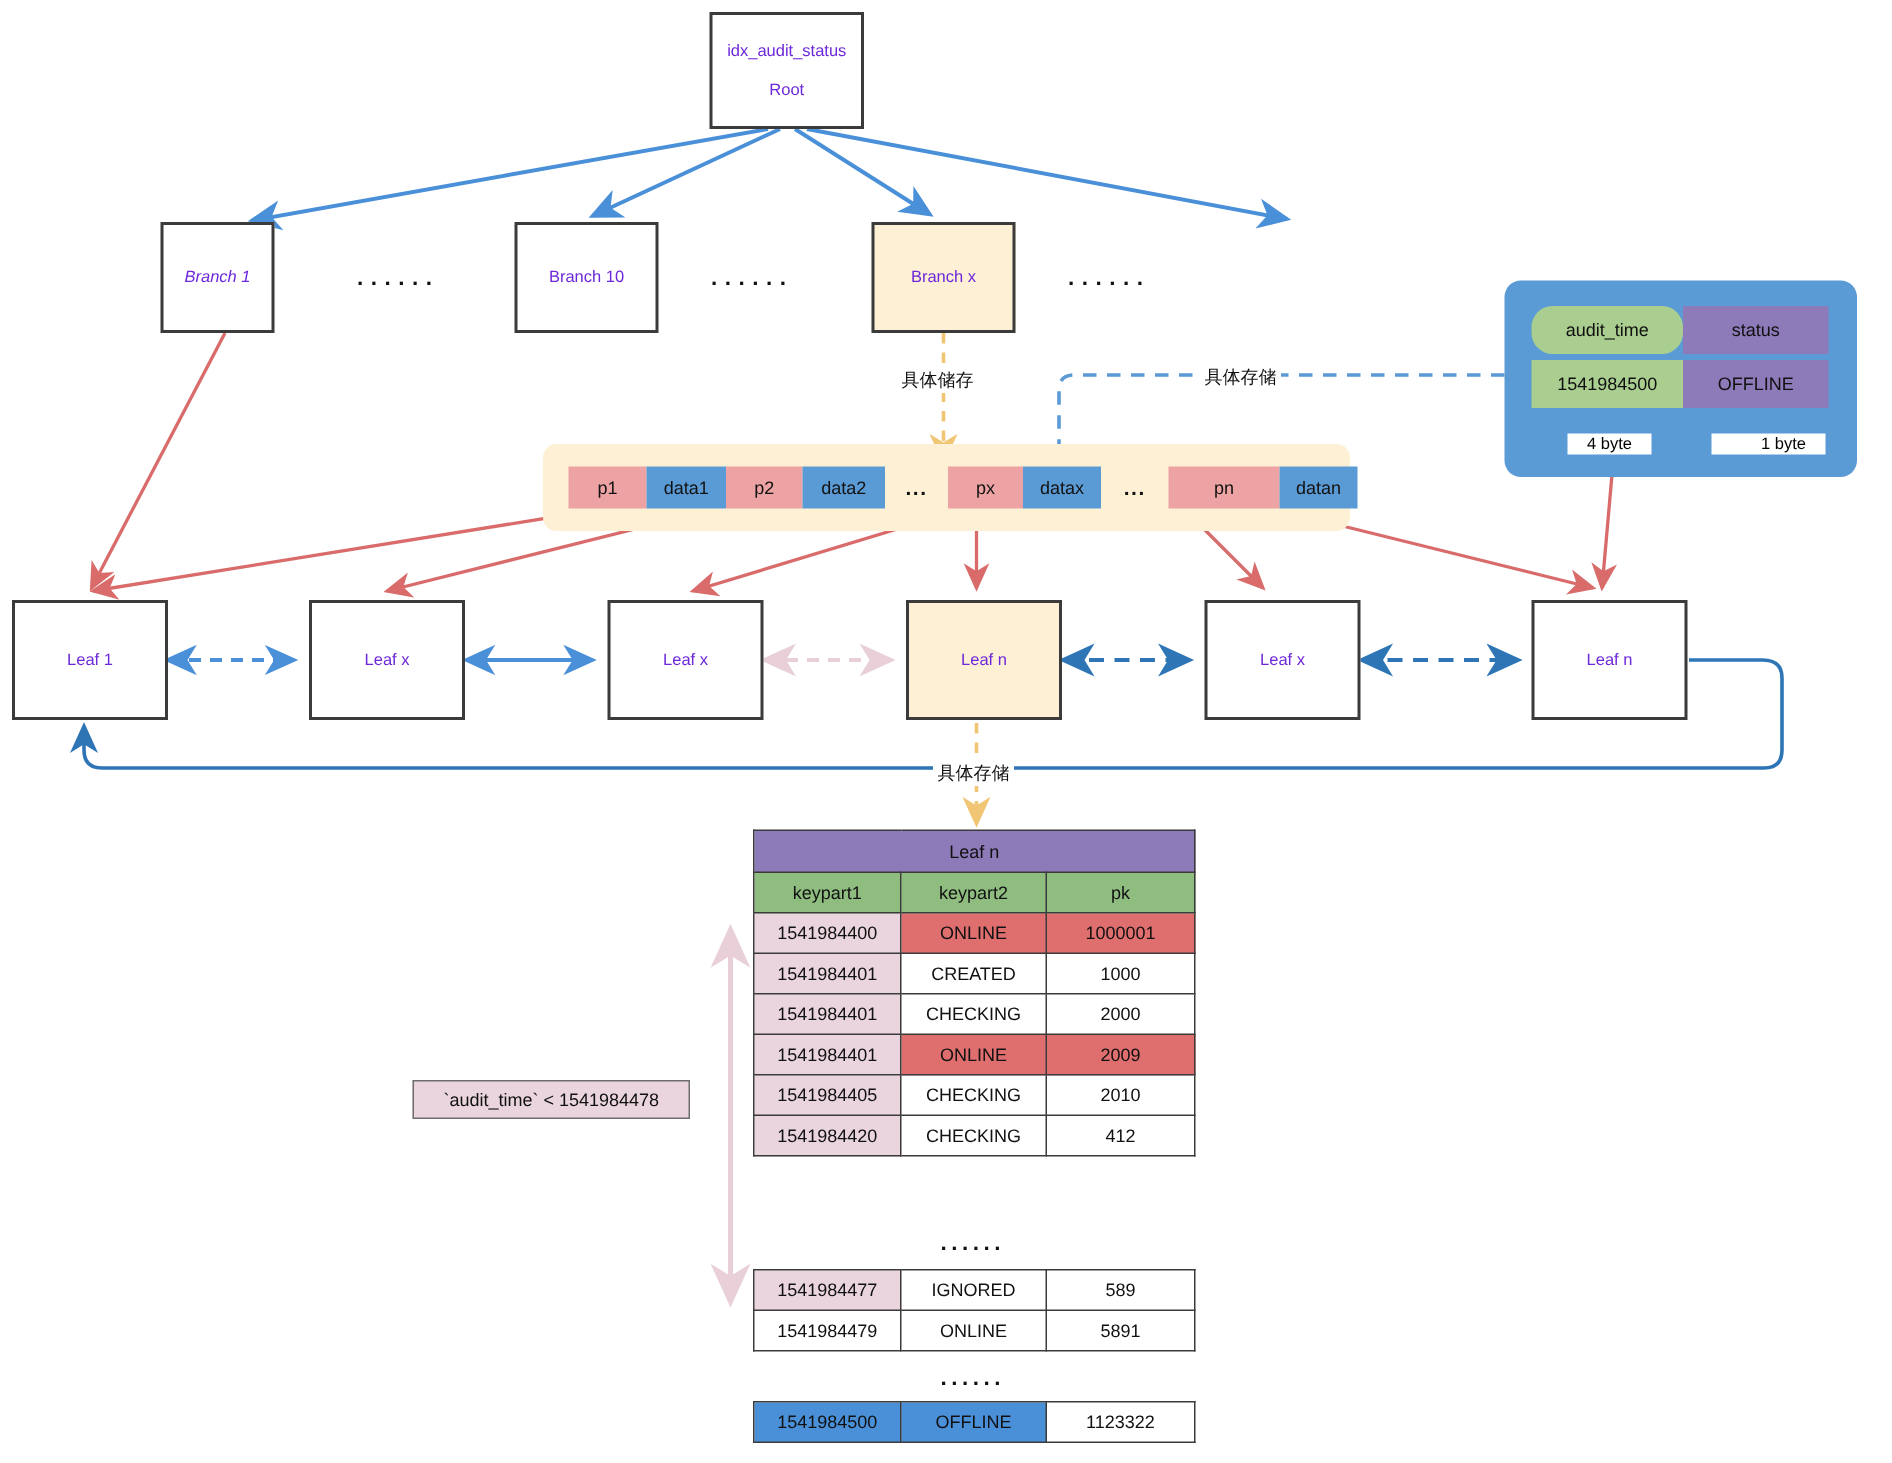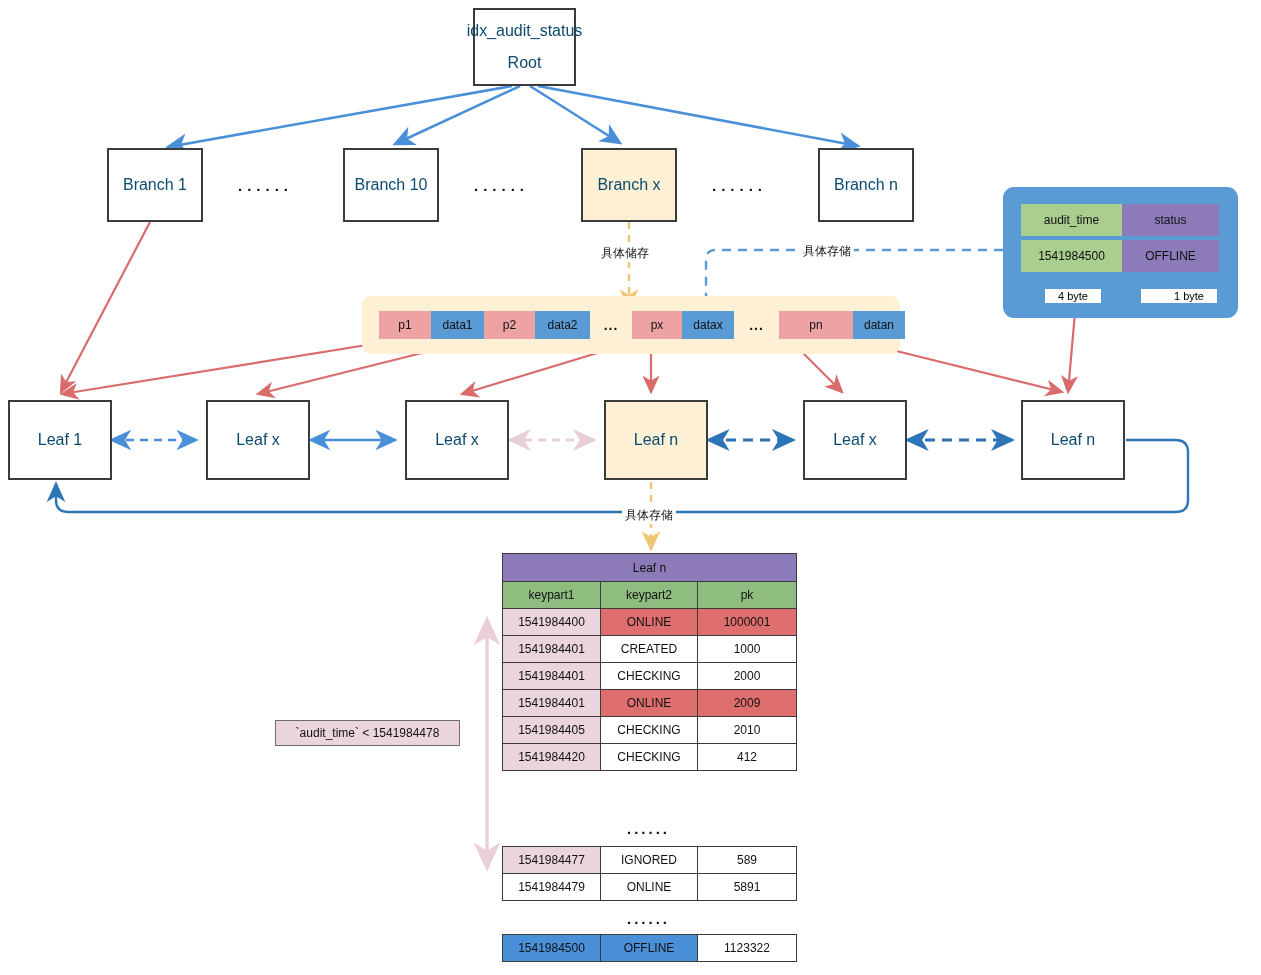--- a/index.html
+++ b/index.html
@@ -2,21 +2,21 @@
 <html><head>
 <meta charset="utf-8">
 <style>
   html,body{margin:0;padding:0;background:#ffffff;}
   body{font-family:"Liberation Sans","DejaVu Sans",sans-serif;}
   #stage{position:relative;width:1261px;height:975px;overflow:hidden;background:#fff;}
   #svg-layer{position:absolute;left:0;top:0;width:1261px;height:975px;pointer-events:none;}
 
   .node{position:absolute;box-sizing:border-box;border:2px solid #3b3b3b;background:#fff;
         display:flex;flex-direction:column;align-items:center;justify-content:center;
-        font-size:16px;color:#0c4a6e;}
+        font-size:11px;color:#6d28d9;}
   .node.hl{background:#fdf0d5;}
   .node .l1{margin-bottom:14px;}
 
   .dots{position:absolute;font-size:15px;letter-spacing:5px;color:#111;font-weight:bold;
         font-family:"Liberation Sans",sans-serif;line-height:1;}
 
   .ptr-wrap{position:absolute;background:#fdf0d5;border-radius:9px;}
   .ptr-row{position:absolute;display:flex;align-items:center;}
   .cell{height:28px;display:flex;align-items:center;justify-content:center;font-size:12px;color:#121212;
         background:#fff;box-sizing:border-box;}
@@ -148,42 +148,39 @@
       <path d="M1026,297 L1109,297" stroke="#111" stroke-width="1.4" marker-end="url(#blkF)" marker-start="url(#blkB)"></path>
       <path d="M1113,297 L1221,297" stroke="#e03a3a" stroke-width="1.4" marker-end="url(#redF)" marker-start="url(#redB)"></path>
     </g>
   </svg>
 
   <div class="node" style="left:473px;top:8px;width:103px;height:78px;">
     <span class="l1">idx_audit_status</span>
     <span>Root</span>
   </div>
 
-  <div class="node" style="left:107px;top:148px;width:96px;height:74px;">
+  <div class="node" style="left:107px;top:148px;width:76px;height:74px;font-style:italic;">
     <span>Branch 1</span>
   </div>
   <div class="dots" style="left:238px;top:178px;">......</div>
 
   <div class="node" style="left:343px;top:148px;width:96px;height:74px;">
     <span>Branch 10</span>
   </div>
   <div class="dots" style="left:474px;top:178px;">......</div>
 
   <div class="node hl" style="left:581px;top:148px;width:96px;height:74px;">
     <span>Branch x</span>
   </div>
   <div class="dots" style="left:712px;top:178px;">......</div>
 
-  <div class="node" style="left:818px;top:148px;width:96px;height:74px;">
-    <span>Branch n</span>
-  </div>
 
   <div class="legend" style="left:1003px;top:187px;width:235px;height:131px;">
     <div class="lrow" style="left:18px;top:17px;width:198px;">
-      <div class="lc g" style="width:101px;">audit_time</div>
+      <div class="lc g" style="width:101px;border-radius:14px;">audit_time</div>
       <div class="lc v" style="width:97px;">status</div>
     </div>
     <div class="lrow" style="left:18px;top:53px;width:198px;">
       <div class="lc g" style="width:101px;">1541984500</div>
       <div class="lc v" style="width:97px;">OFFLINE</div>
     </div>
     <div class="byte" style="left:42px;top:102px;width:48px;">4 byte</div>
     <div class="byte" style="left:138px;top:102px;width:48px;padding-left:24px;">1 byte</div>
   </div>
 

